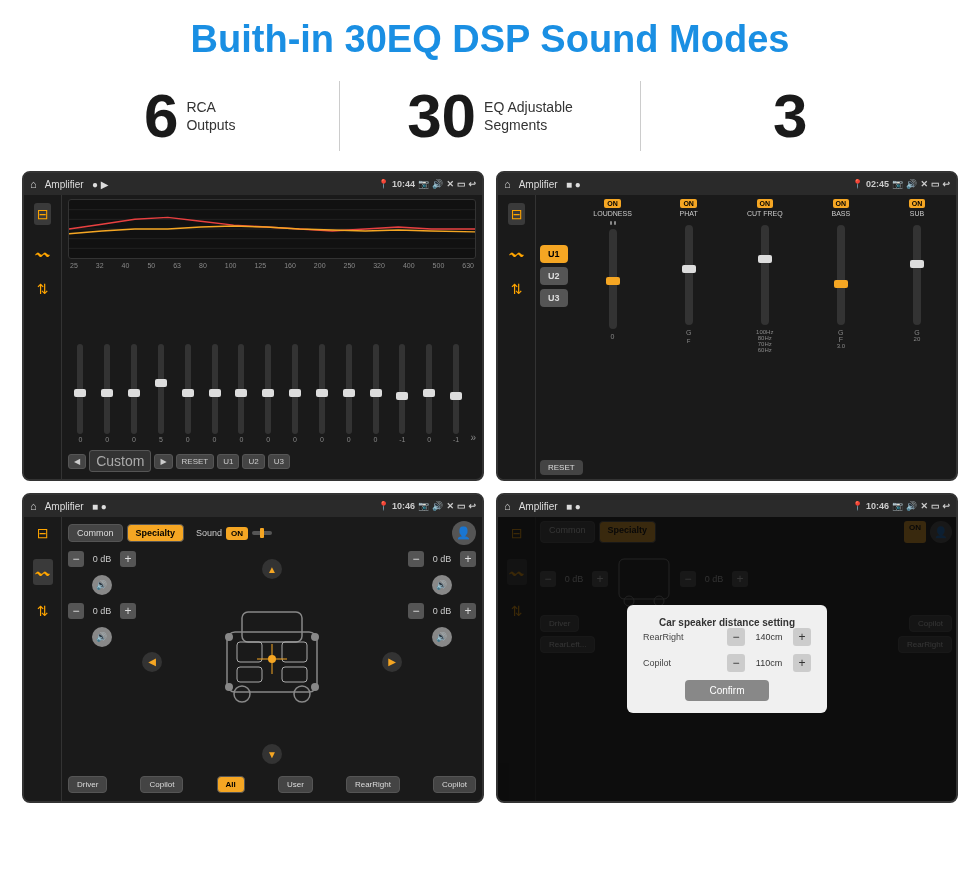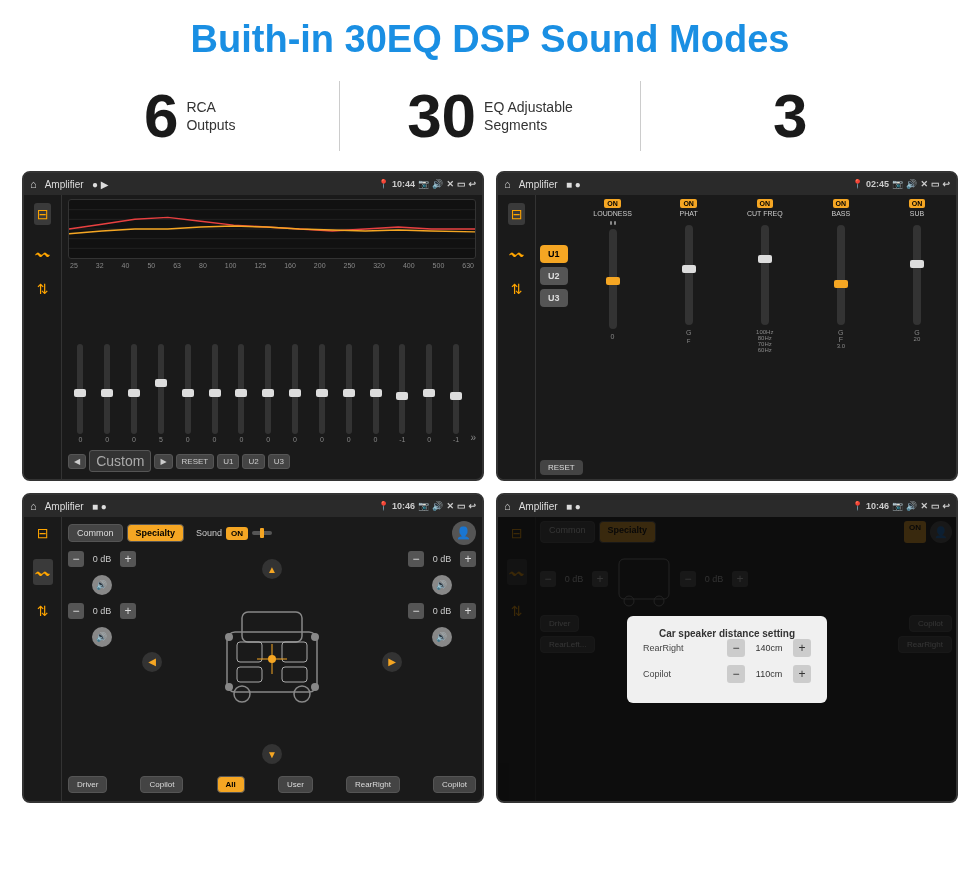--- a/index.html
+++ b/index.html
@@ -992,17 +992,20 @@
           </div>
         </div>
         <div class="dialog-row">
           <span class="dialog-label">Copilot</span>
           <div class="dialog-control">
             <div class="dialog-minus">−</div>
             <span class="dialog-value">110cm</span>
             <div class="dialog-plus">+</div>
           </div>
         </div>
+        <div class="dialog-confirm">
+          <button class="confirm-btn">Confirm</button>
+        </div>
       </div>
     </div>
   </div>
 
 </div>
 
 </body></html>

